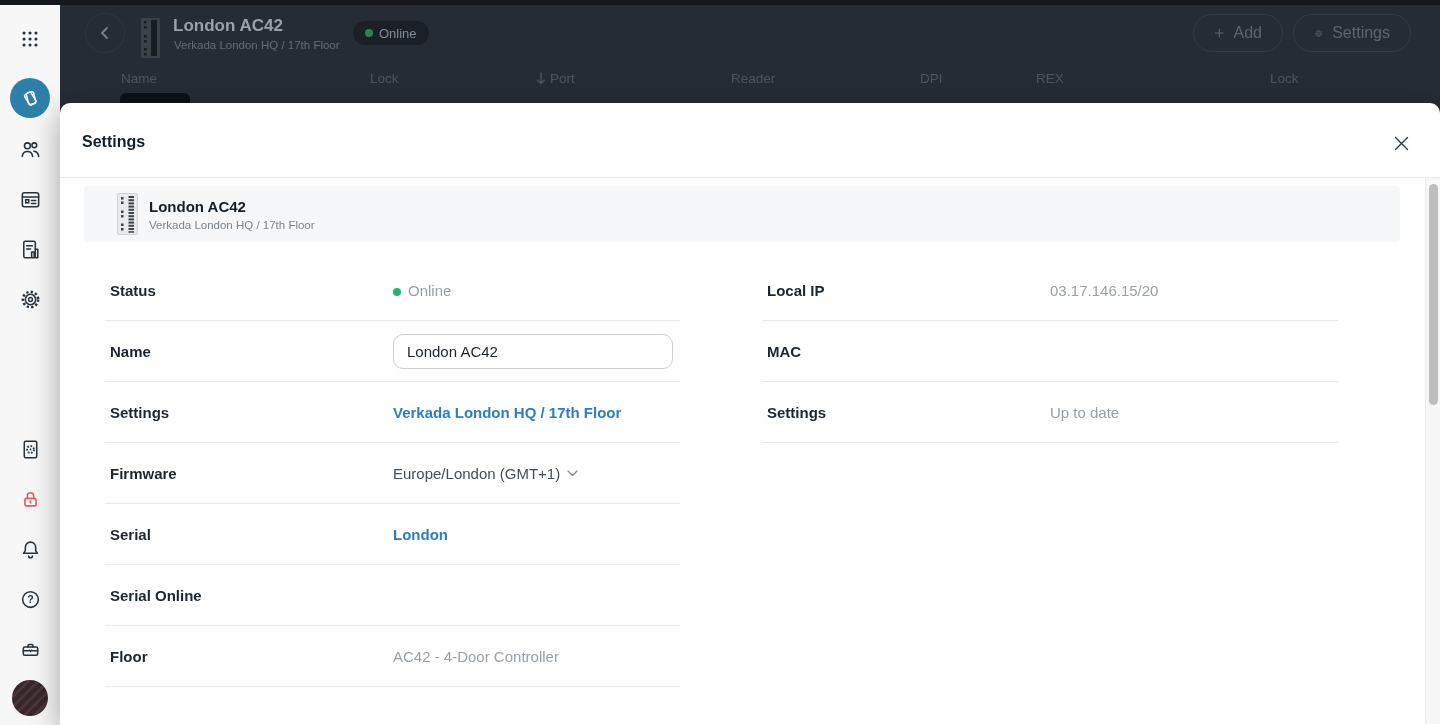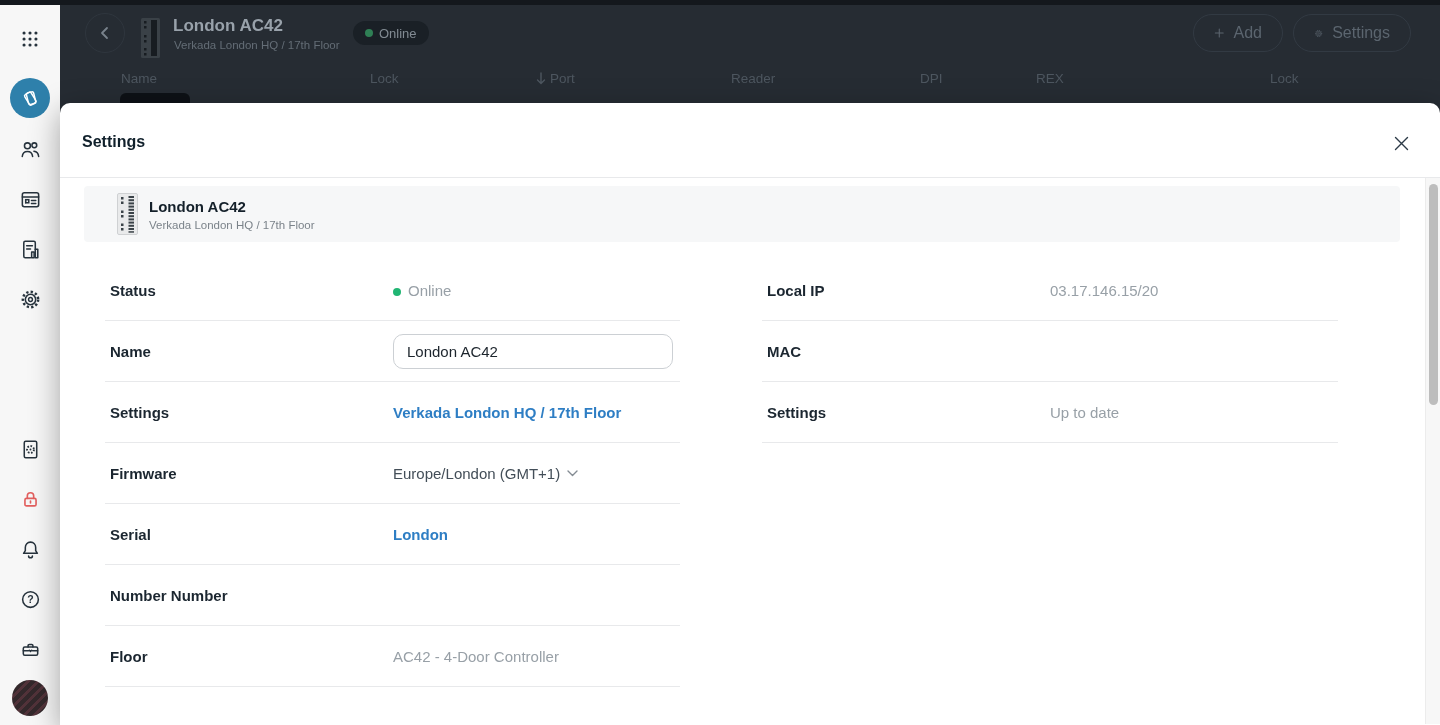--- a/index.html
+++ b/index.html
@@ -318,21 +318,21 @@
           <svg width="11" height="7" viewBox="0 0 11 7">
             <polyline points="1,1 5.5,5.5 10,1" fill="none" stroke="#848c93" stroke-width="1.4" stroke-linecap="round" stroke-linejoin="round"></polyline>
           </svg>
         </span>
       </div>
       <div class="frow">
         <span class="flabel">Serial</span>
         <a class="flink" href="#">London</a>
       </div>
       <div class="frow">
-        <span class="flabel">Number Number</span>
+        <span class="flabel">Serial Online</span>
         <span class="fval"></span>
       </div>
       <div class="frow">
         <span class="flabel">Floor</span>
         <span class="fval">AC42 - 4-Door Controller</span>
       </div>
     </div>
 
     <div class="col col-right">
       <div class="frow">

